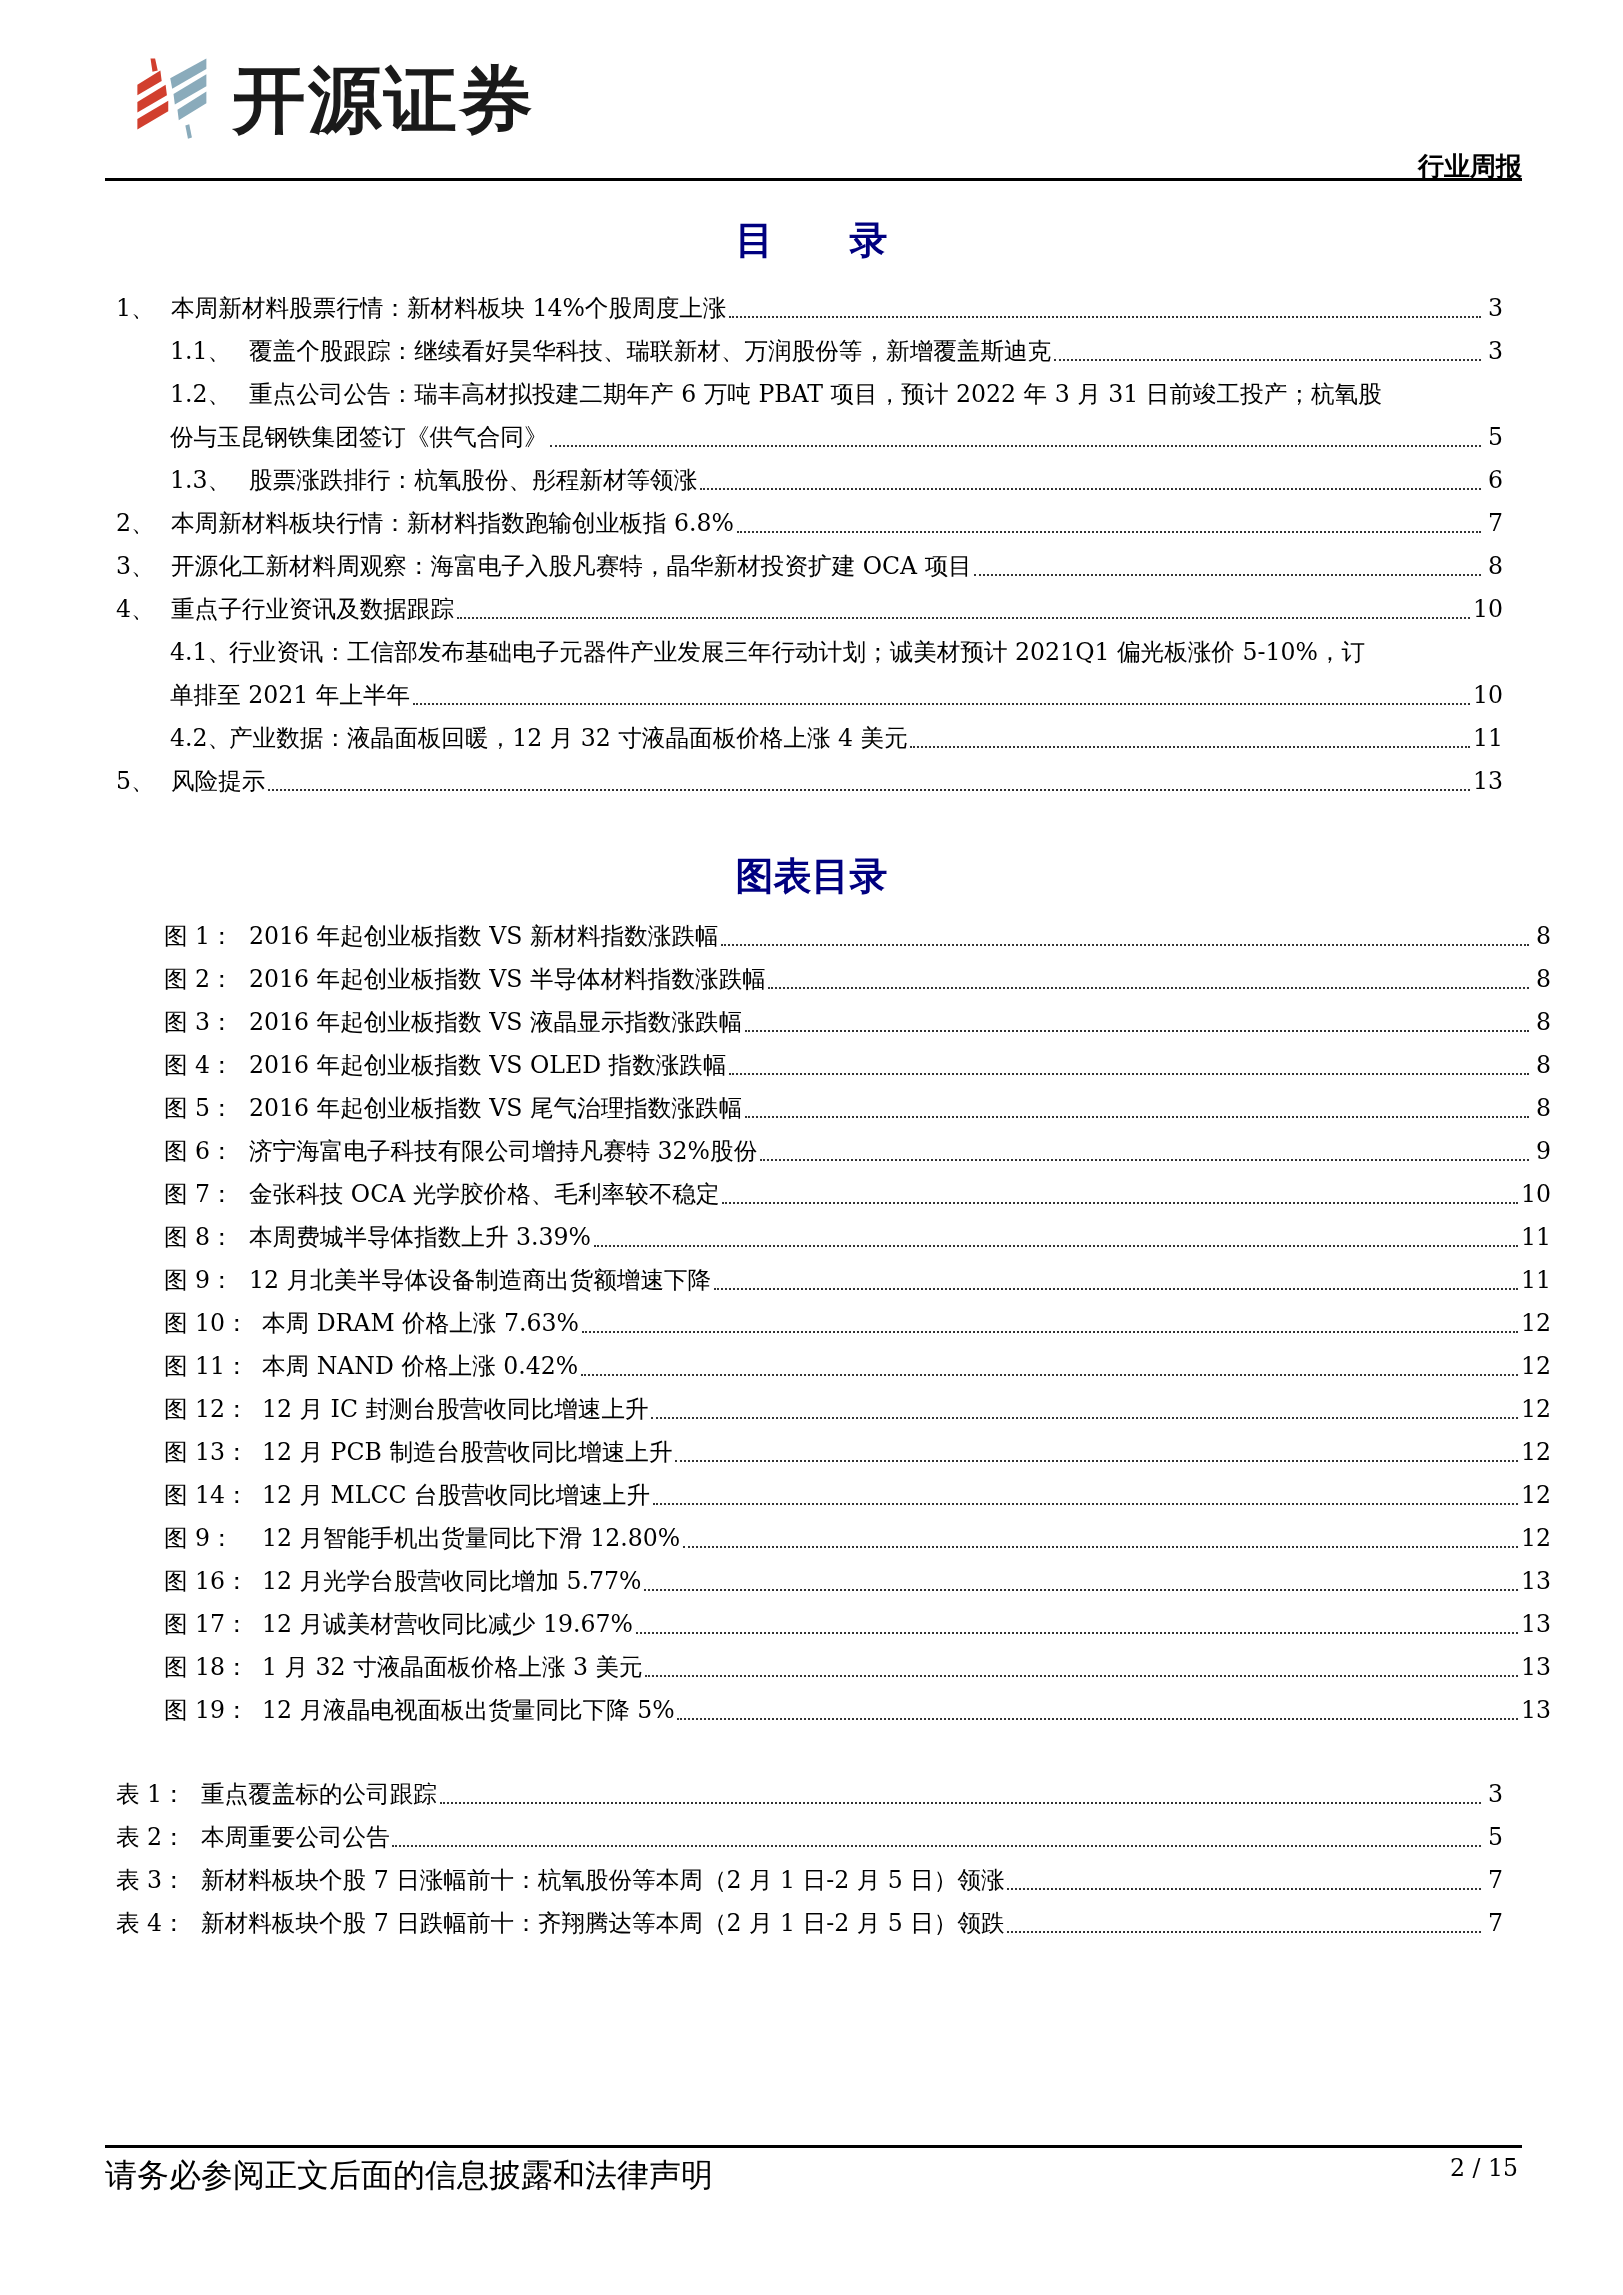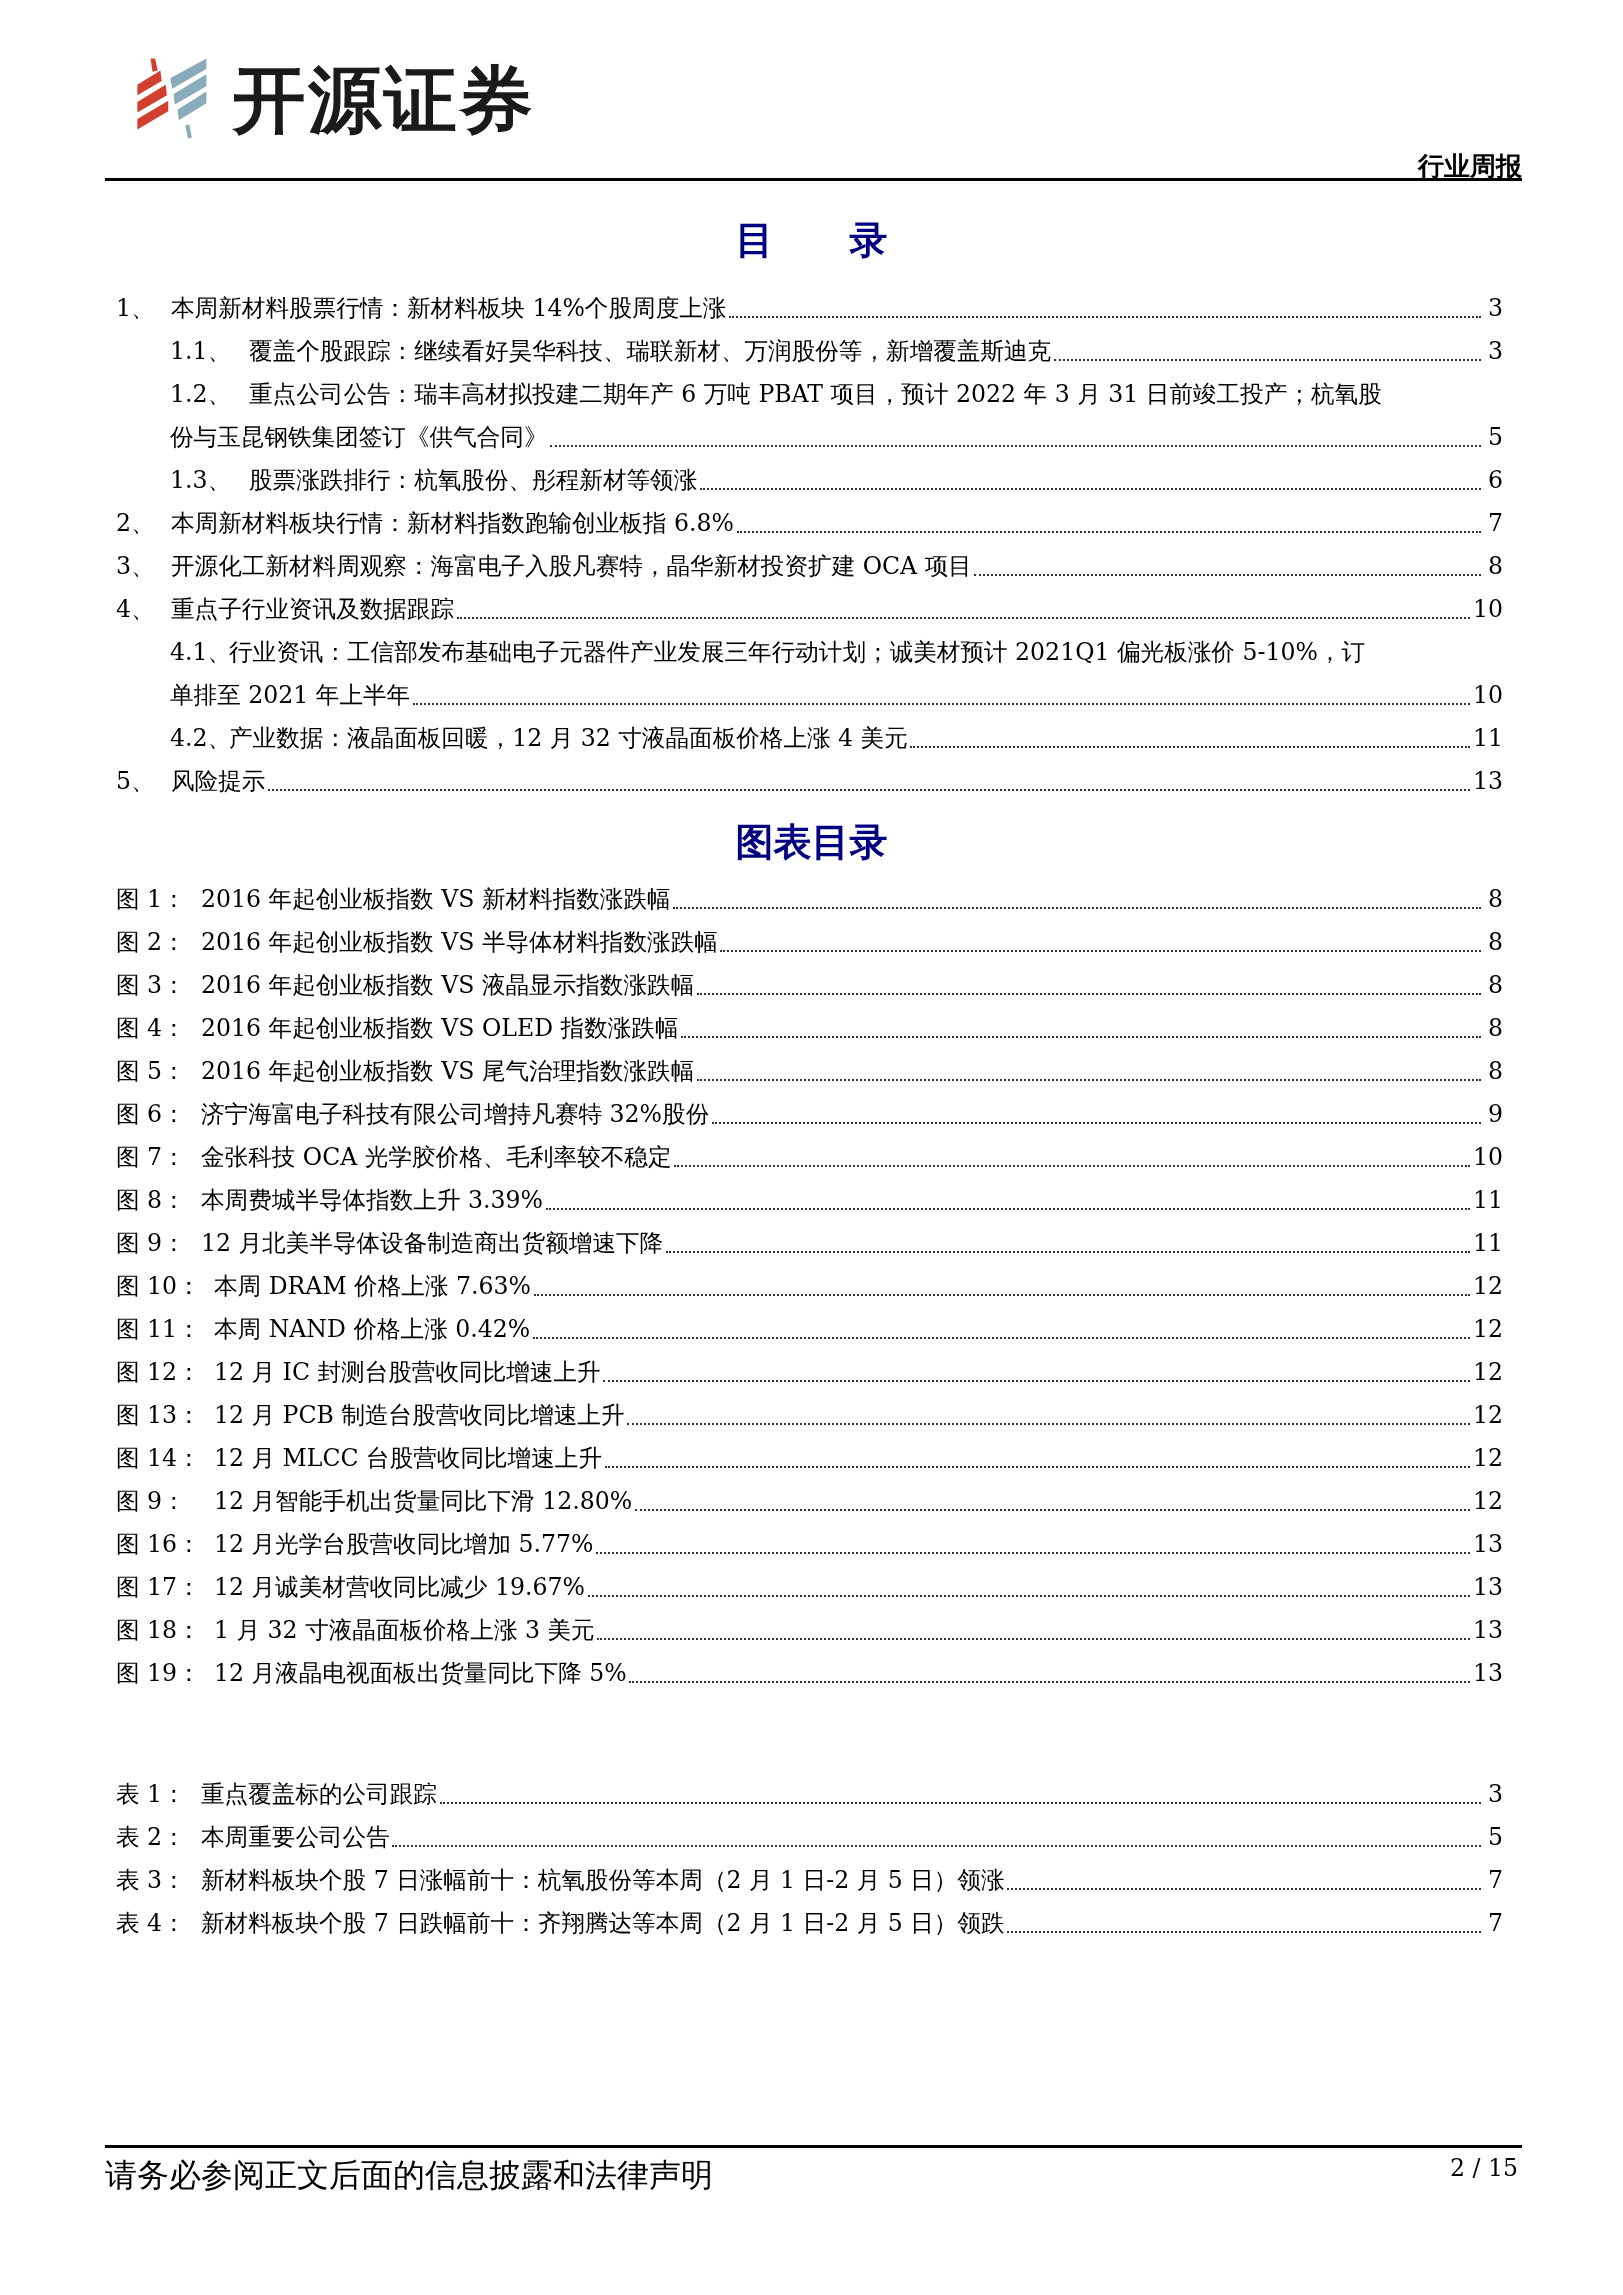--- a/index.html
+++ b/index.html
@@ -111,23 +111,23 @@
     <span class="page">11</span>
   </div>
   <div class="toc-row lvl1">
     <span class="num">5、</span>
     <span class="title">风险提示</span>
     <span class="dots"></span>
     <span class="page">13</span>
   </div>
 </div>
 
-<div class="section-title" style="top:817px;">图表目录</div>
-
-<div class="toc" id="fig-list" style="top:878px;">
+<div class="section-title" style="top:851px;">图表目录</div>
+
+<div class="toc" id="fig-list" style="top:915px;margin-left:48px;">
     <div class="toc-row fig-row">
       <span class="num">图 1：</span>
       <span class="title">2016 年起创业板指数 VS 新材料指数涨跌幅</span>
       <span class="dots"></span>
       <span class="page">8</span>
     </div>
     <div class="toc-row fig-row">
       <span class="num">图 2：</span>
       <span class="title">2016 年起创业板指数 VS 半导体材料指数涨跌幅</span>
       <span class="dots"></span>

